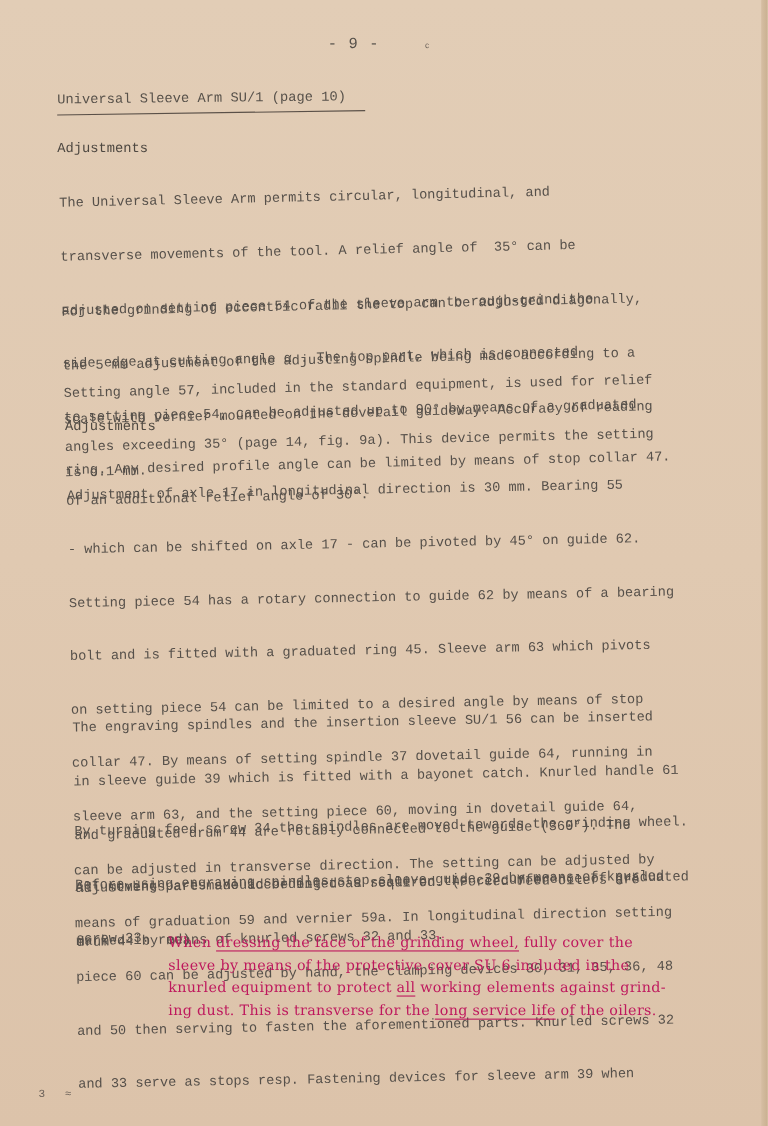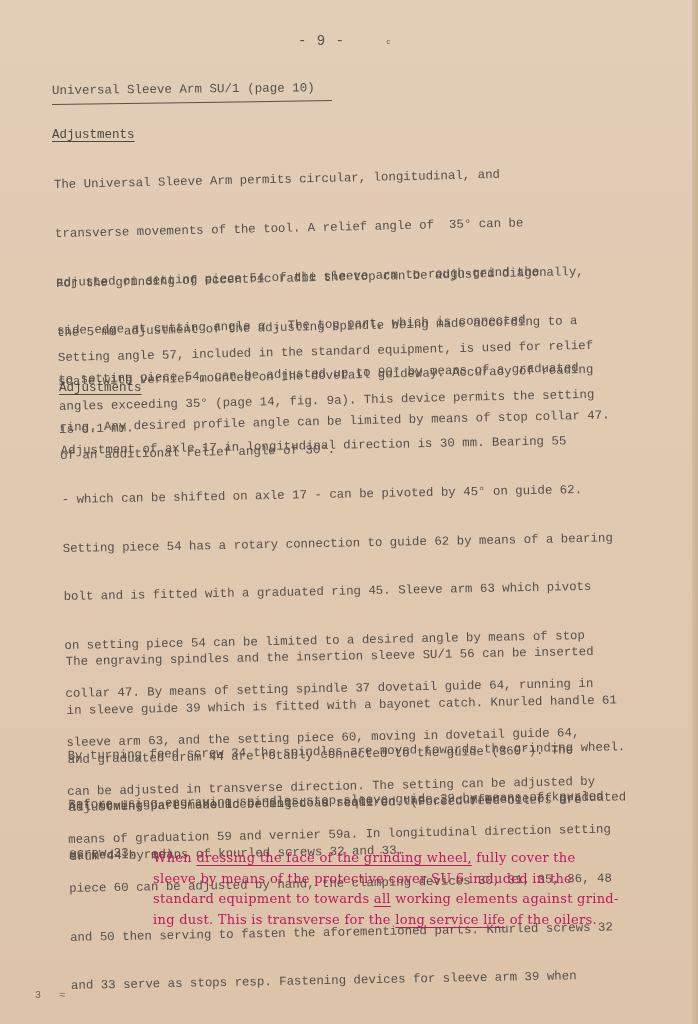--- a/index.html
+++ b/index.html
@@ -25,21 +25,21 @@
     position:absolute; left:52px; top:84px;
     font-size:12.5px; color:#57514a;
     transform: rotate(-0.6deg); transform-origin:left top;
   }
   .title-rule {
     position:absolute; left:52px; top:104px; width:280px; height:1px;
     background:#5a5048; transform: rotate(-0.8deg); transform-origin:left top;
   }
   .heading {
     position:absolute; font-size:12.5px; color:#4e4841;
-    text-decoration: underline; text-underline-offset:3px;
+    text-underline-offset:3px;
   }
   .para {
     position:absolute; font-size:12.4px; line-height:16.2px; color:#56504a;
     white-space:pre; transform-origin:left top;
   }
   .para .line { display:block; }
   .note {
     position:absolute; left:153px; top:848px; width:440px;
     font-family: "DejaVu Serif", "Liberation Serif", serif;
     font-size:13px; line-height:20.5px; color:#be185d;
@@ -120,17 +120,17 @@
 </div>
 
 <div class="para" style="left:68px; top:767px; transform:rotate(-0.8deg);">
   <span class="line">All moving parts should be oiled as required. (Forced feed oilers are</span>
   <span class="line">marked in red).</span>
 </div>
 
 <div class="note">
   <span class="line"><span>When </span><span class="u">dressing the face of the grinding wheel,</span><span> fully cover the</span></span>
   <span class="line">sleeve by means of the protective cover SU 6 included in the</span>
-  <span class="line"><span>standard equipment to towards </span><span class="u">all</span><span> working elements against grind-</span></span>
+  <span class="line"><span>knurled equipment to protect </span><span class="u">all</span><span> working elements against grind-</span></span>
   <span class="line"><span>ing dust. This is transverse for the </span><span class="u">long service life</span><span> of the oilers.</span></span>
 </div>
 
 <div class="scribble">3 ≈</div>
 
 </body></html>

